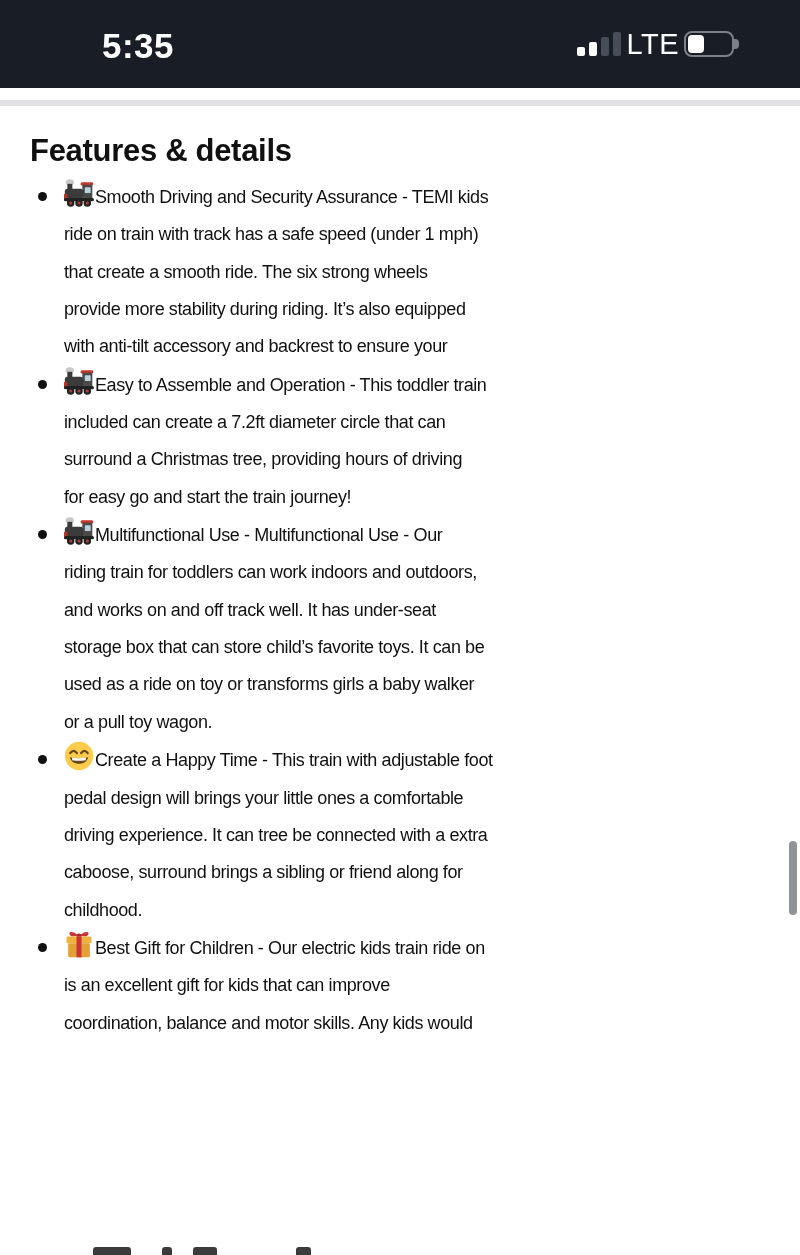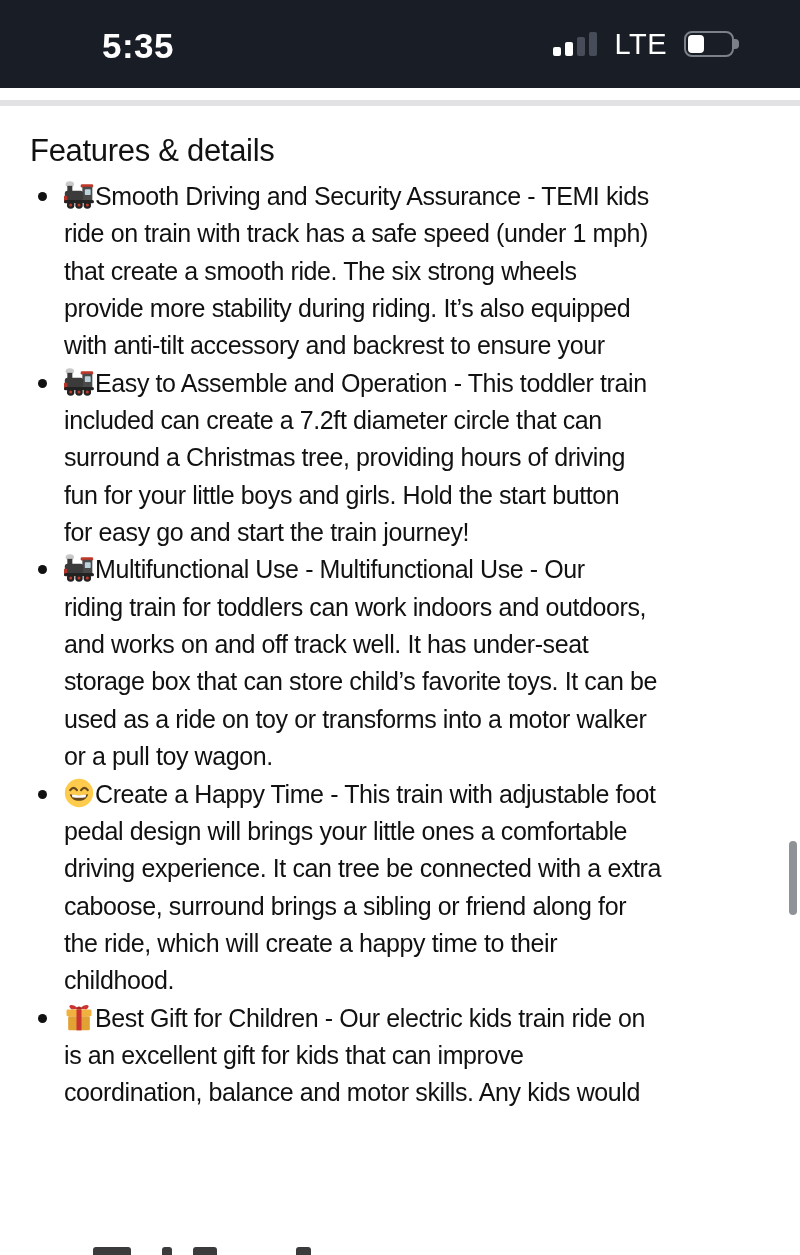--- a/index.html
+++ b/index.html
@@ -5,21 +5,21 @@
   * { margin:0; padding:0; box-sizing:border-box; }
   html,body { width:800px; height:1255px; overflow:hidden; background:#fff;
               font-family:"Liberation Sans","DejaVu Sans",sans-serif; }
   .screen { position:relative; width:800px; height:1255px; background:#fff; overflow:hidden; }
 
   
   .status-bar { position:relative; width:800px; height:88px; background:#191d26; }
   .sb-time { position:absolute; left:102px; top:26px; color:#ffffff; font-size:35px;
              font-weight:700; letter-spacing:0.5px; }
   .sb-right { position:absolute; right:58px; top:0; height:88px; display:flex;
-              align-items:center; gap:17px; }
+              align-items:center; gap:5px; }
   .sig { display:flex; align-items:flex-end; gap:4px; height:24px; }
   .sig span { display:block; width:8px; border-radius:2px; }
   .sig .b1 { height:9px;  background:#ffffff; }
   .sig .b2 { height:14px; background:#ffffff; }
   .sig .b3 { height:19px; background:#474d58; }
   .sig .b4 { height:24px; background:#474d58; }
   .sb-lte { color:#ffffff; font-size:29px; font-weight:500; letter-spacing:0.5px; }
   .battery { position:relative; width:58px; height:26px; }
   .bat-body { position:absolute; left:0; top:0; width:50px; height:26px;
               border:2px solid #7b8089; border-radius:8px; }
@@ -27,27 +27,27 @@
               border-radius:4px; background:#ffffff; }
   .bat-cap { position:absolute; right:3px; top:8px; width:5px; height:10px;
              background:#7b8089; border-radius:0 4px 4px 0; }
 
   
   .top-gap { width:800px; height:12px; background:#ffffff; }
   .gray-divider { width:800px; height:6px; background:#e2e2e4; }
 
   
   .content { position:relative; padding:0 30px; color:#111111; }
-  h1.features-heading { margin-top:27px; font-size:31px; line-height:36px; font-weight:400;
+  h1.features-heading { margin-top:27px; font-size:31px; line-height:36px; font-weight:700;
                         color:#111111; letter-spacing:-0.3px; }
   ul.features-list { list-style:none; margin-top:9px; }
   ul.features-list li { position:relative; padding-left:34px; }
   .dot { position:absolute; left:8px; top:14px; width:9px; height:9px; border-radius:50%;
          background:#111111; }
-  .b-line { white-space:nowrap; font-size:25px; line-height:37.35px; letter-spacing:-0.4px;
+  .b-line { white-space:nowrap; font-size:18px; line-height:37.35px; letter-spacing:-0.4px;
             color:#111111; }
   .emoji { display:inline-block; width:30px; height:30px; vertical-align:-5px;
            margin-right:1px; }
   .emoji svg { width:30px; height:30px; display:block; }
 
   
   .partial-line { position:absolute; left:0; top:1247px; width:800px; height:8px; }
   .partial-line i { position:absolute; top:0; height:10px; background:#3b3b3b;
                     border-radius:3px 3px 0 0; }
   .pm1 { left:93px;  width:38px; }
@@ -131,21 +131,20 @@
     <circle cx="8" cy="30" r="4.5" fill="#222222"></circle>
     <circle cx="8" cy="30" r="1.8" fill="#c0392b"></circle>
     <circle cx="18" cy="30" r="4.5" fill="#222222"></circle>
     <circle cx="18" cy="30" r="1.8" fill="#c0392b"></circle>
     <circle cx="28" cy="30" r="4.5" fill="#222222"></circle>
     <circle cx="28" cy="30" r="1.8" fill="#c0392b"></circle>
   </svg>
 </span>Easy to Assemble and Operation - This toddler train</div>
             <div class="b-line">included can create a 7.2ft diameter circle that can</div>
             <div class="b-line">surround a Christmas tree, providing hours of driving</div>
-            <div class="b-line">fun for your little boys and girls. Hold the start button</div>
             <div class="b-line">for easy go and start the train journey!</div>
           </div>
       </li>
       <li>
         <span class="dot"></span>
         <div class="b-lines">
             <div class="b-line"><span class="emoji">
   <svg viewBox="0 0 36 36" xmlns="http://www.w3.org/2000/svg">
     <ellipse cx="7" cy="5" rx="5" ry="3.5" fill="#c9c9c9"></ellipse>
     <rect x="4" y="7" width="6" height="7" fill="#3a3a3a"></rect>
@@ -159,40 +158,39 @@
     <circle cx="8" cy="30" r="1.8" fill="#c0392b"></circle>
     <circle cx="18" cy="30" r="4.5" fill="#222222"></circle>
     <circle cx="18" cy="30" r="1.8" fill="#c0392b"></circle>
     <circle cx="28" cy="30" r="4.5" fill="#222222"></circle>
     <circle cx="28" cy="30" r="1.8" fill="#c0392b"></circle>
   </svg>
 </span>Multifunctional Use - Multifunctional Use - Our</div>
             <div class="b-line">riding train for toddlers can work indoors and outdoors,</div>
             <div class="b-line">and works on and off track well. It has under-seat</div>
             <div class="b-line">storage box that can store child’s favorite toys. It can be</div>
-            <div class="b-line">used as a ride on toy or transforms into a motor walker</div>
+            <div class="b-line">used as a ride on toy or transforms girls a baby walker</div>
             <div class="b-line">or a pull toy wagon.</div>
           </div>
       </li>
       <li>
         <span class="dot"></span>
         <div class="b-lines">
             <div class="b-line"><span class="emoji">
   <svg viewBox="0 0 36 36" xmlns="http://www.w3.org/2000/svg">
     <circle cx="18" cy="18" r="17" fill="#ffcb4c"></circle>
     <path d="M7.5 14.5 Q11.5 9 15.5 14.5" stroke="#65471b" stroke-width="2.6" fill="none" stroke-linecap="round"></path>
     <path d="M20.5 14.5 Q24.5 9 28.5 14.5" stroke="#65471b" stroke-width="2.6" fill="none" stroke-linecap="round"></path>
     <path d="M7 19.5 C9 30 27 30 29 19.5 Q18 22 7 19.5 Z" fill="#65471b"></path>
     <path d="M9.5 19.9 Q18 21.6 26.5 19.9 L26 23 Q18 24.4 10 23 Z" fill="#ffffff"></path>
   </svg>
 </span>Create a Happy Time - This train with adjustable foot</div>
             <div class="b-line">pedal design will brings your little ones a comfortable</div>
             <div class="b-line">driving experience. It can tree be connected with a extra</div>
             <div class="b-line">caboose, surround brings a sibling or friend along for</div>
-            <div class="b-line">the ride, which will create a happy time to their</div>
             <div class="b-line">childhood.</div>
           </div>
       </li>
       <li>
         <span class="dot"></span>
         <div class="b-lines">
             <div class="b-line"><span class="emoji">
   <svg viewBox="0 0 36 36" xmlns="http://www.w3.org/2000/svg">
     <path d="M17 8 C10 0 2 4 9.5 9 Z" fill="#cc3333"></path>
     <path d="M19 8 C26 0 34 4 26.5 9 Z" fill="#cc3333"></path>

